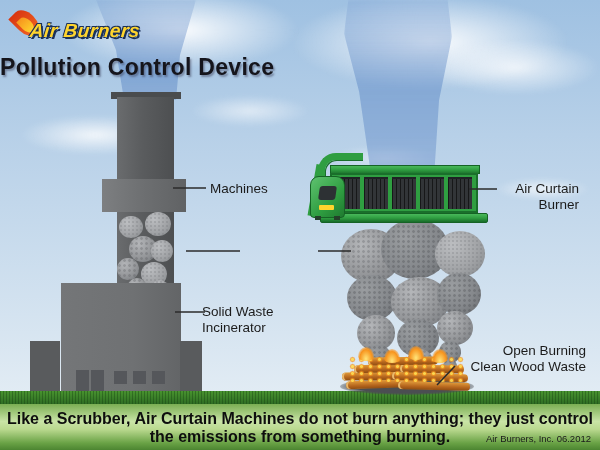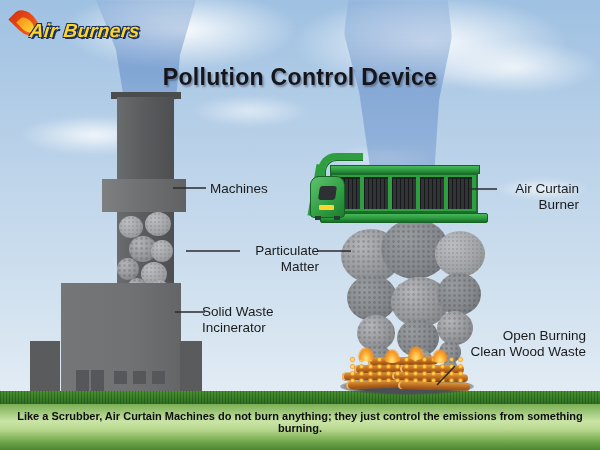--- a/index.html
+++ b/index.html
@@ -24,21 +24,21 @@
   
   .logo-flame{position:absolute;left:14px;top:6px;width:26px;height:40px;}
   .flame-outer{position:absolute;left:2px;top:2px;width:20px;height:30px;
     background:linear-gradient(#d93611,#f26522);border-radius:0 50% 50% 50%;transform:rotate(-45deg);}
   .flame-inner{position:absolute;left:7px;top:10px;width:11px;height:18px;
     background:linear-gradient(#f7941d,#ffd52e);border-radius:0 50% 50% 50%;transform:rotate(-45deg);}
   .logo-text{position:absolute;left:30px;top:20px;font-size:19px;font-weight:bold;font-style:italic;
     color:#ffd52e;transform:skewX(-6deg);letter-spacing:.5px;
     text-shadow:-1px -1px 0 #1b3158,1px -1px 0 #1b3158,-1px 1px 0 #1b3158,2px 2px 0 #1b3158;}
   
-  .title{position:absolute;left:0;top:64px;width:100%;text-align:center;
+  .title{position:absolute;left:0;top:54px;width:100%;
     font-size:23px;font-weight:bold;color:#15151c;letter-spacing:.3px;
     text-shadow:1.5px 1.5px 2px rgba(50,50,75,.45);}
   
   .stack-rim{left:111px;top:92px;width:70px;height:7px;background:#4a4c4e;}
   .stack-upper{left:117px;top:97px;width:57px;height:83px;
     background:linear-gradient(90deg,#6a6c6e,#5a5c5e 45%,#4d4f51);}
   .scrubber-block{left:102px;top:179px;width:84px;height:33px;
     background:linear-gradient(90deg,#7d7f81,#6d6f71 50%,#606264);}
   .stack-lower{left:117px;top:212px;width:57px;height:84px;overflow:hidden;
     background:linear-gradient(90deg,#6a6c6e,#5a5c5e 45%,#4d4f51);}
@@ -93,21 +93,21 @@
   .flame-blob{position:absolute;width:16px;height:14px;
     background:radial-gradient(ellipse at 50% 85%,#ffe57a,#f7941d 55%,rgba(235,90,20,0) 82%);
     border-radius:50% 50% 50% 50%/70% 70% 30% 30%;}
   
   .grass{left:0;top:391px;width:600px;height:14px;
     background-image:repeating-linear-gradient(90deg,rgba(15,55,12,.35) 0 1px,transparent 1px 3px),
       linear-gradient(#48932f,#2c6a22);}
   .footer{left:0;top:404px;width:600px;height:46px;
     background:linear-gradient(#7aae53,#c9e4a6 38%,#bad98f 55%,#69a245 85%,#4c8531);}
   .caption{position:absolute;left:0;top:6px;width:100%;text-align:center;
-    font-size:11px;font-weight:bold;color:#0e0e0e;}
+    font-size:16px;font-weight:bold;color:#0e0e0e;}
   .credit{position:absolute;right:9px;top:29px;font-size:9.5px;color:#1a1a1a;}
   
   .lbl{position:absolute;font-size:13.5px;color:#1b1b1b;line-height:1.22;white-space:pre-line;}
   .lbl.center{text-align:right;}
   svg.lines{position:absolute;left:0;top:0;pointer-events:none;}
 </style>
 </head>
 <body>
 
 <div class="scene">
@@ -211,26 +211,25 @@
   <svg class="lines" width="600" height="450" viewBox="0 0 600 450">
     <line x1="173" y1="188" x2="206" y2="188" stroke="#2b2b2b" stroke-width="1.5"></line>
     <line x1="186" y1="251" x2="240" y2="251" stroke="#2b2b2b" stroke-width="1.5"></line>
     <line x1="318" y1="251" x2="351" y2="251" stroke="#2b2b2b" stroke-width="1.5"></line>
     <line x1="175" y1="312" x2="205" y2="312" stroke="#2b2b2b" stroke-width="1.5"></line>
     <line x1="469" y1="189" x2="497" y2="189" stroke="#2b2b2b" stroke-width="1.5"></line>
     <line x1="455" y1="366" x2="437" y2="385" stroke="#2b2b2b" stroke-width="1.5"></line>
   </svg>
 
   <div class="lbl" style="left:210px;top:181px;">Machines</div>
-  <div class="lbl center" style="left:237px;top:243px;width:82px;">Particulate
-Matter</div>
   <div class="lbl" style="left:202px;top:304px;">Solid Waste
 Incinerator</div>
   <div class="lbl center" style="left:493px;top:181px;width:86px;">Air Curtain
 Burner</div>
-  <div class="lbl center" style="left:436px;top:328px;width:150px;">Open Burning
+  <div class="lbl center" style="left:436px;top:343px;width:150px;">Open Burning
 Clean Wood Waste</div>
 
   <div class="abs footer">
     <div class="caption">Like a Scrubber, Air Curtain Machines do not burn anything; they just control the emissions from something burning.</div>
+    <div class="credit">Air Burners, Inc.  06.2012</div>
   </div>
 
 </div>
 
 </body></html>

